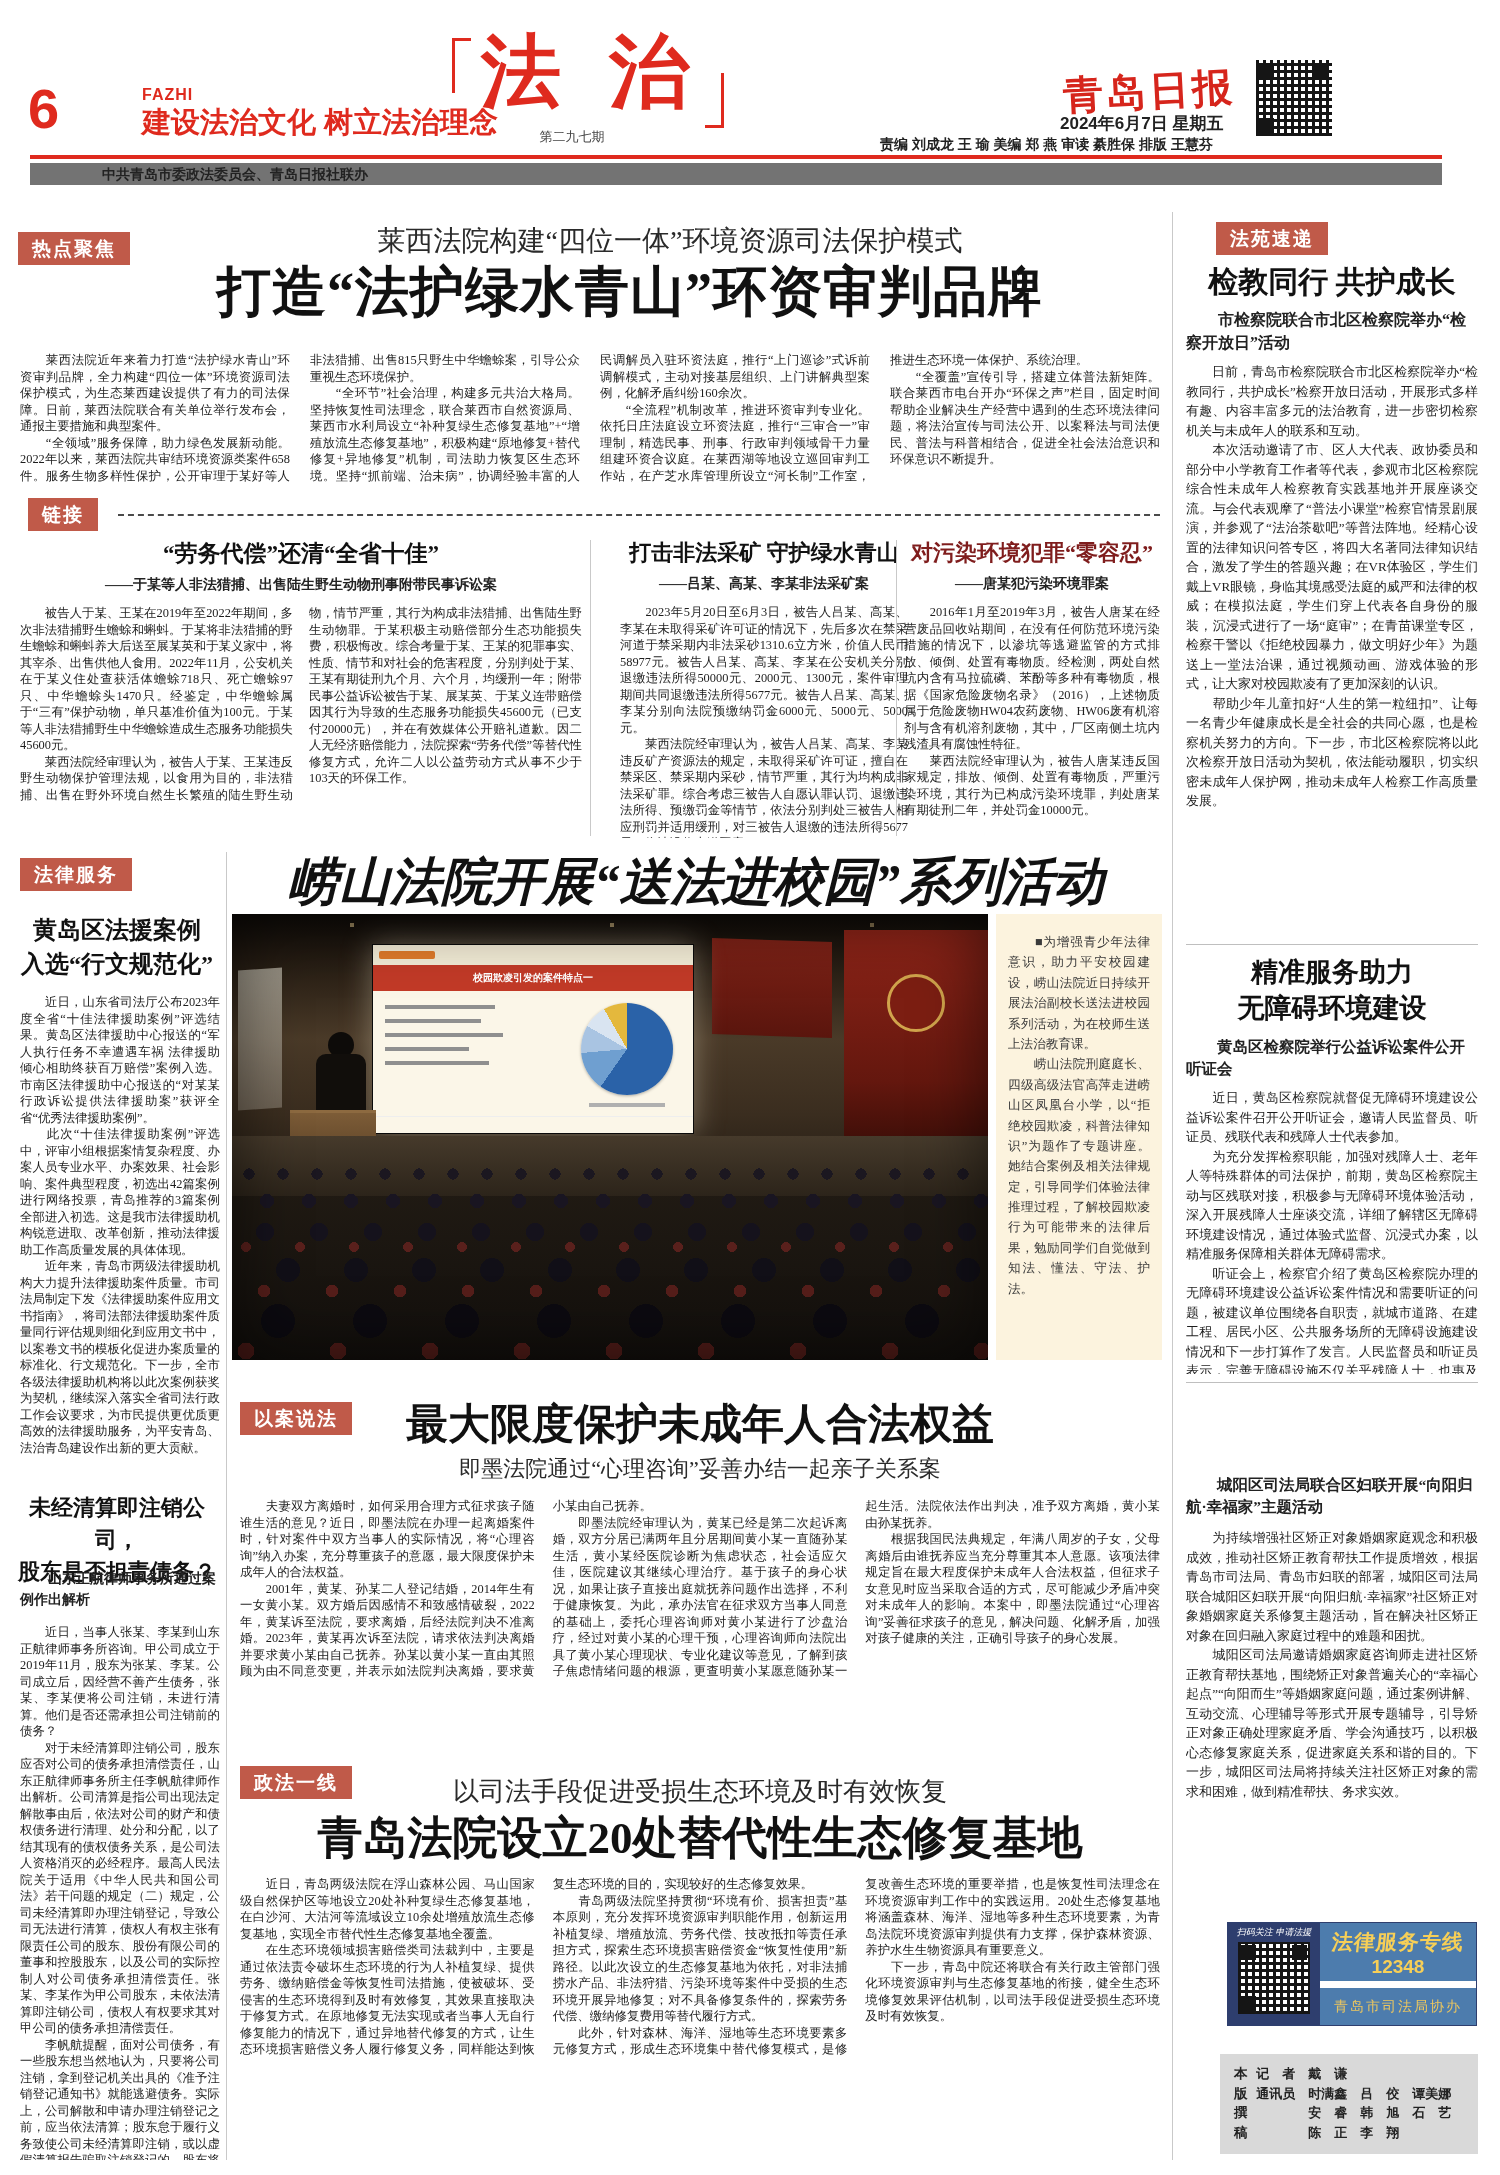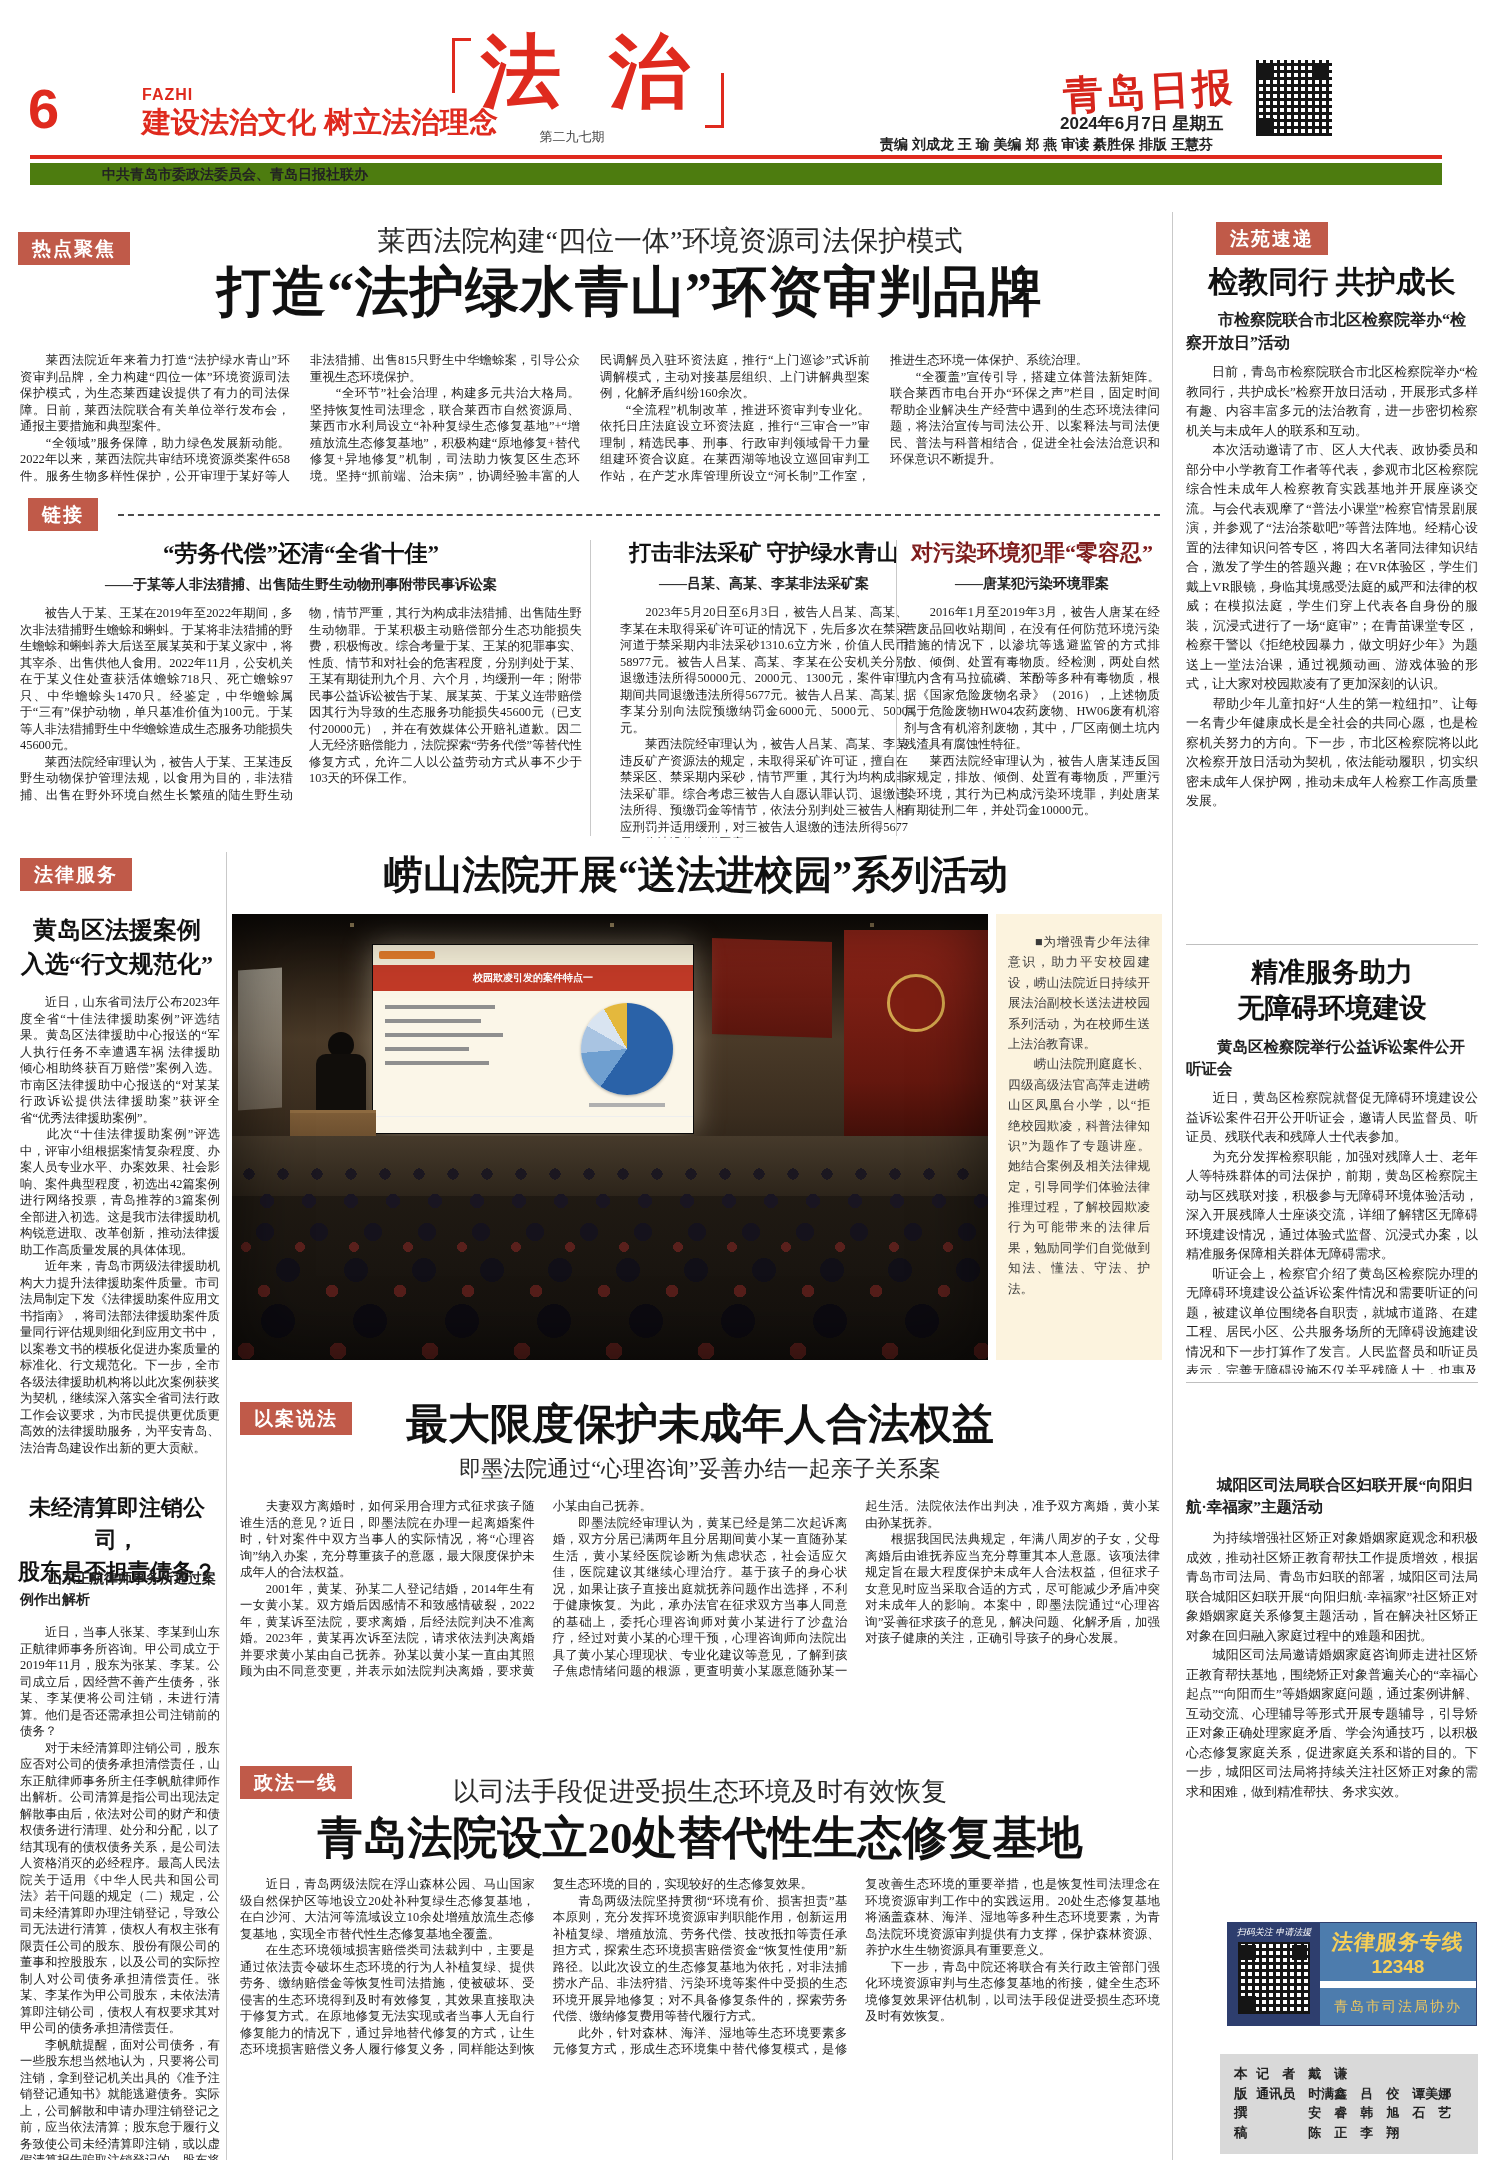--- a/index.html
+++ b/index.html
@@ -32,21 +32,21 @@
       background-size:15px 15px,15px 15px,15px 15px,100% 100%,100% 100%;
       background-position:3px 3px,calc(100% - 3px) 3px,3px calc(100% - 3px),0 0,0 0;}
   
   .pageno{font-size:56px;font-weight:bold;}
   .lt-wrap{position:absolute;left:452px;top:30px;display:flex;align-items:flex-start;}
   .bk-l{width:16px;height:52px;border-left:3px solid #df2a1e;border-top:3px solid #df2a1e;margin-top:8px;}
   .bk-r{width:16px;height:52px;border-right:3px solid #df2a1e;border-bottom:3px solid #df2a1e;align-self:flex-end;margin-bottom:-14px;}
   .lt{font-size:80px;font-weight:bold;color:#df2a1e;line-height:1.05;margin:0 2px 0 10px;letter-spacing:14px;}
   .logo{font-size:40px;font-weight:bold;color:#d6251c;transform:rotate(-3deg);letter-spacing:3px;
         font-family:"Liberation Serif",serif;}
-  .band{position:absolute;left:30px;top:163px;width:1412px;height:22px;background:#4d7c0f;
+  .band{position:absolute;left:30px;top:163px;width:1412px;height:22px;background:#737373;
         font-size:14px;font-weight:bold;line-height:22px;padding-left:72px;box-sizing:border-box;color:#222;
         font-family:"Liberation Sans","DejaVu Sans",sans-serif;}
   
   .photo{position:absolute;left:232px;top:914px;width:756px;height:446px;overflow:hidden;
          background:linear-gradient(180deg,#0e0b08 0%,#241b12 10%,#4a3a28 28%,#3a2d1f 45%,#201a13 62%,#120f0c 100%);}
   .ph-lights{position:absolute;left:0;top:4px;width:756px;height:14px;
      background-image:radial-gradient(circle 4px at 120px 7px,#93805a 60%,transparent 61%),
                       radial-gradient(circle 4px at 380px 7px,#93805a 60%,transparent 61%),
                       radial-gradient(circle 4px at 640px 7px,#7d6c4b 60%,transparent 61%);}
   .ph-window{position:absolute;left:6px;top:55px;width:44px;height:140px;opacity:.75;
@@ -167,21 +167,21 @@
 　　此次“十佳法律援助案例”评选中，评审小组根据案情复杂程度、办案人员专业水平、办案效果、社会影响、案件典型程度，初选出42篇案例进行网络投票，青岛推荐的3篇案例全部进入初选。这是我市法律援助机构锐意进取、改革创新，推动法律援助工作高质量发展的具体体现。
 　　近年来，青岛市两级法律援助机构大力提升法律援助案件质量。市司法局制定下发《法律援助案件应用文书指南》，将司法部法律援助案件质量同行评估规则细化到应用文书中，以案卷文书的模板化促进办案质量的标准化、行文规范化。下一步，全市各级法律援助机构将以此次案例获奖为契机，继续深入落实全省司法行政工作会议要求，为市民提供更优质更高效的法律援助服务，为平安青岛、法治青岛建设作出新的更大贡献。</div>
 
   <div class="abs ctr h-serif" style="left:12px;top:1492px;width:210px;font-size:22px;line-height:1.45;">未经清算即注销公司，
 股东是否担责债务？</div>
   <div class="abs subT indent" style="left:20px;top:1568px;width:200px;font-size:14px;line-height:1.5;">山东正航律师事务所通过案例作出解析</div>
   <div class="abs jbody" style="left:20px;top:1624px;width:200px;height:536px;">　　近日，当事人张某、李某到山东正航律师事务所咨询。甲公司成立于2019年11月，股东为张某、李某。公司成立后，因经营不善产生债务，张某、李某便将公司注销，未进行清算。他们是否还需承担公司注销前的债务？
 　　对于未经清算即注销公司，股东应否对公司的债务承担清偿责任，山东正航律师事务所主任李帆航律师作出解析。公司清算是指公司出现法定解散事由后，依法对公司的财产和债权债务进行清理、处分和分配，以了结其现有的债权债务关系，是公司法人资格消灭的必经程序。最高人民法院关于适用《中华人民共和国公司法》若干问题的规定（二）规定，公司未经清算即办理注销登记，导致公司无法进行清算，债权人有权主张有限责任公司的股东、股份有限公司的董事和控股股东，以及公司的实际控制人对公司债务承担清偿责任。张某、李某作为甲公司股东，未依法清算即注销公司，债权人有权要求其对甲公司的债务承担清偿责任。
 　　李帆航提醒，面对公司债务，有一些股东想当然地认为，只要将公司注销，拿到登记机关出具的《准予注销登记通知书》就能逃避债务。实际上，公司解散和申请办理注销登记之前，应当依法清算；股东怠于履行义务致使公司未经清算即注销，或以虚假清算报告骗取注销登记的，股东将可能面临被债权人起诉追偿的风险。</div>
 
-  <div class="abs ctr h-serif" style="left:232px;top:848px;width:928px;font-size:39px;">崂山法院开展“送法进校园”系列活动</div>
+  <div class="abs ctr h-serif" style="left:232px;top:848px;width:928px;font-size:51px;font-style:italic;">崂山法院开展“送法进校园”系列活动</div>
 
   <div class="photo">
     <div class="ph-lights"></div>
     <div class="ph-window"></div>
     <div class="ph-banner2"></div>
     <div class="ph-redwall"></div>
     <div class="ph-emblem"></div>
     <div class="ph-screen">
       <div class="slide-top">
           <span class="slide-logo"></span>

